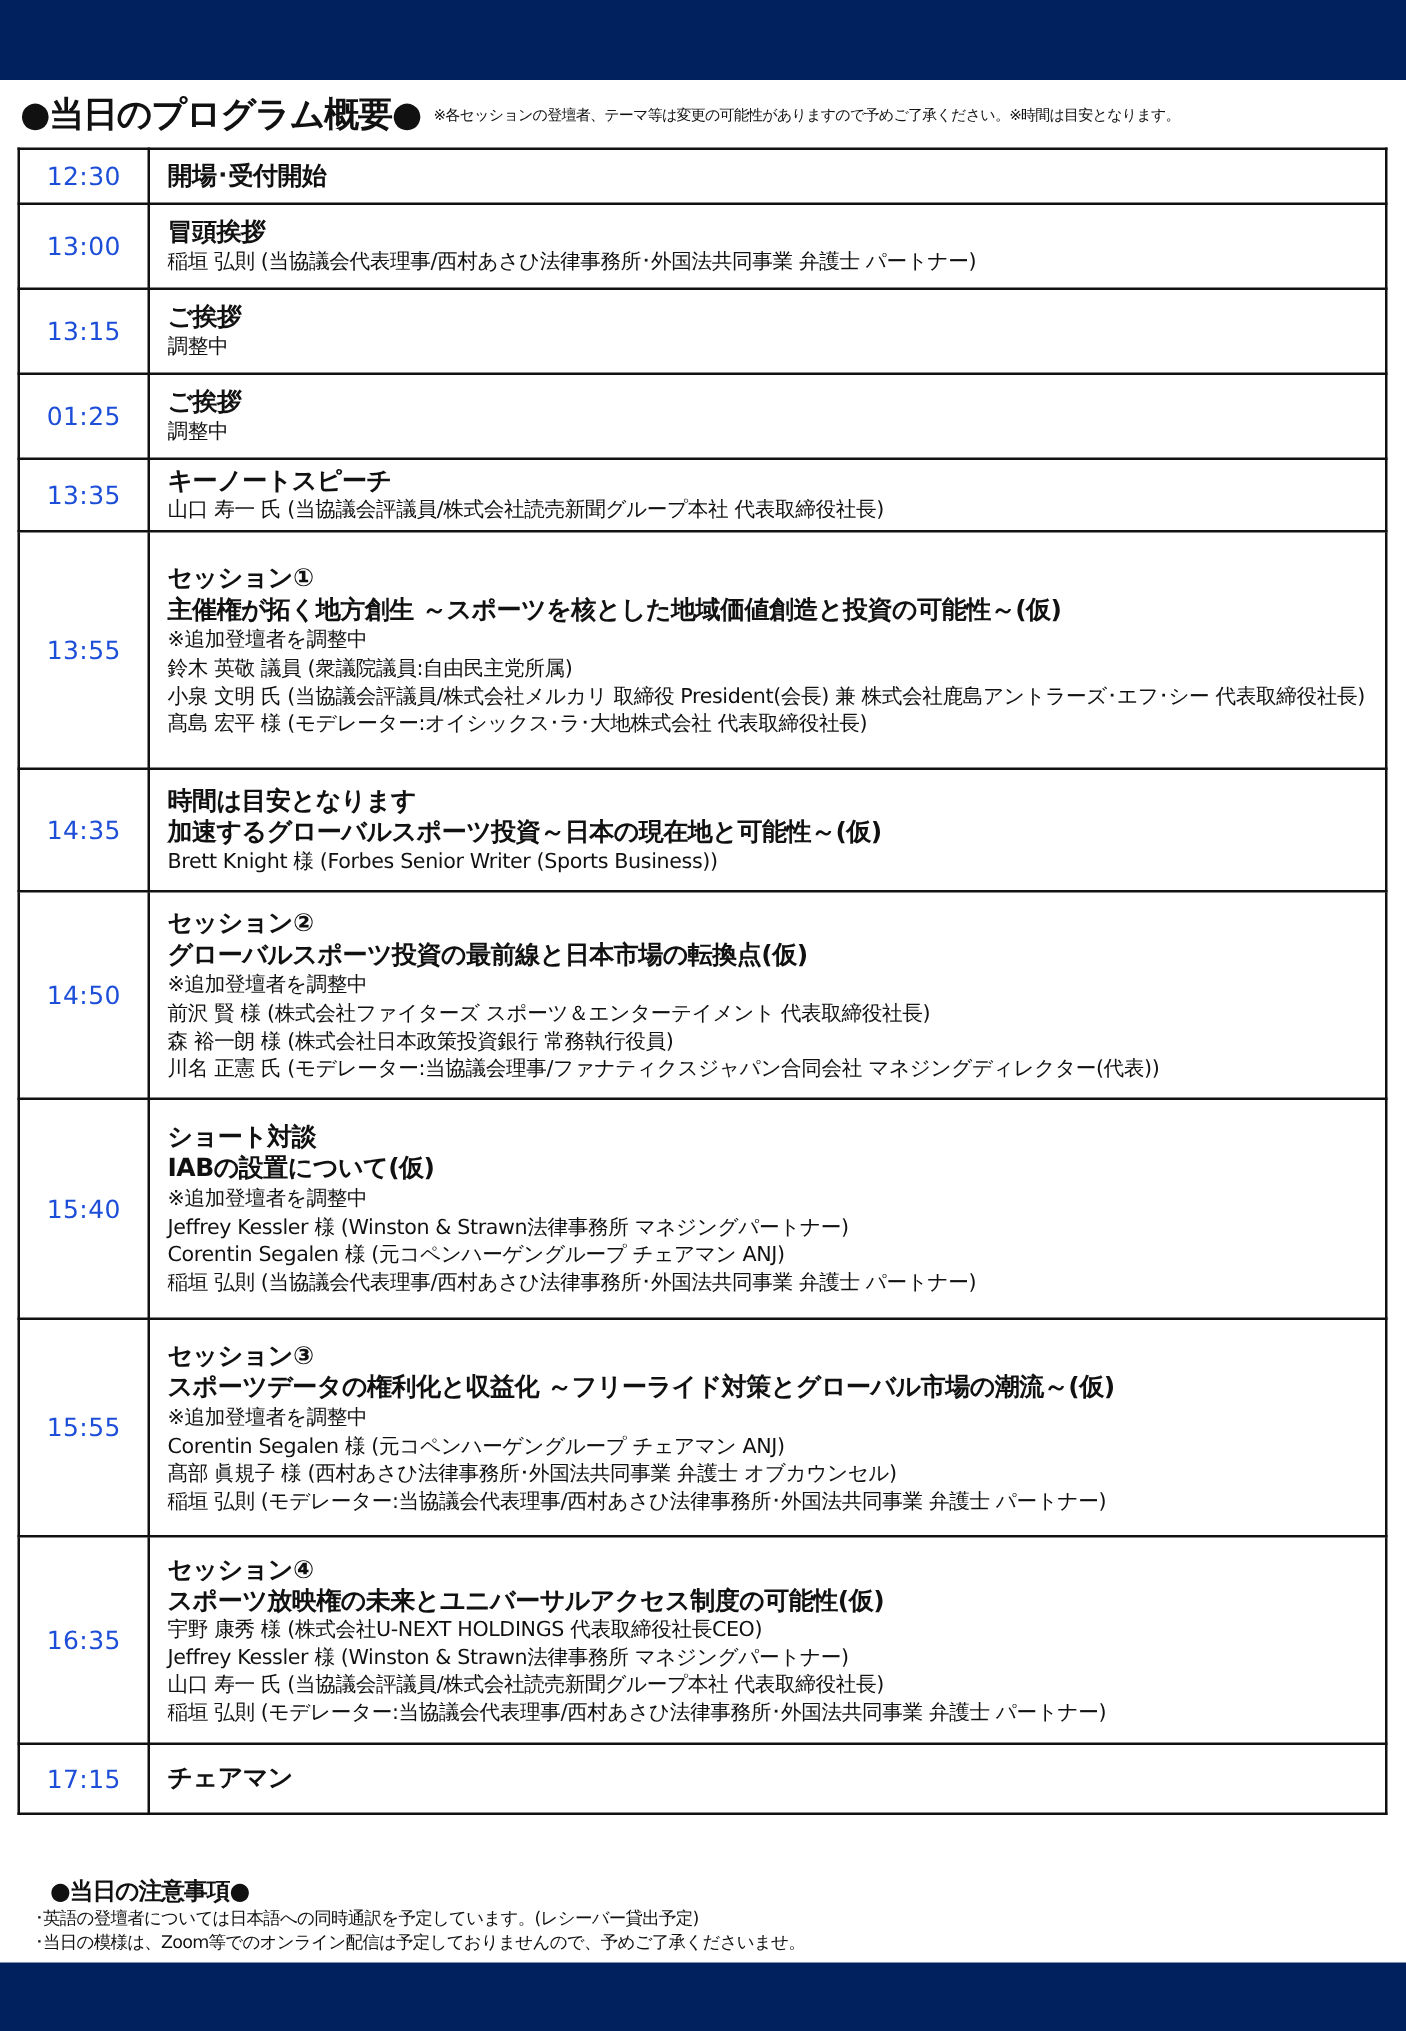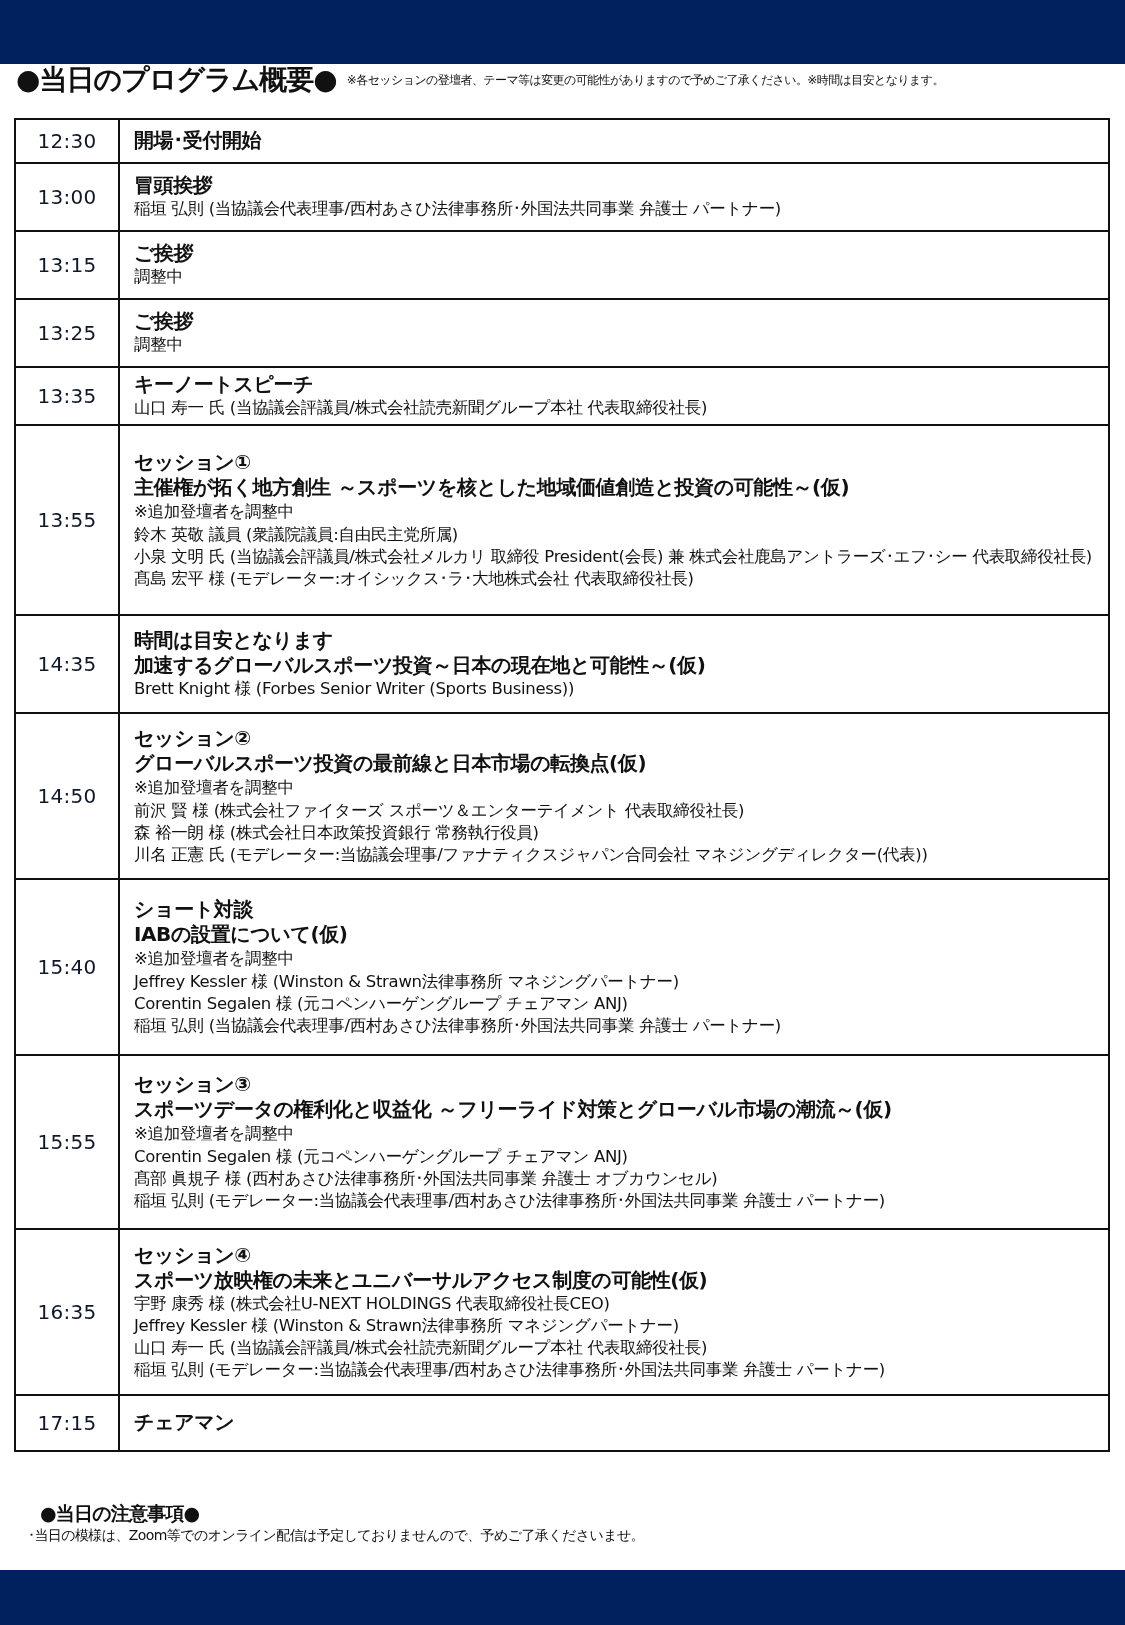--- a/index.html
+++ b/index.html
@@ -4,32 +4,32 @@
 <style>
   html, body { margin: 0; padding: 0; }
   body {
     width: 1125px; height: 1625px; position: relative; overflow: hidden;
     background: #ffffff; color: #111111;
     font-family: "DejaVu Sans", "Liberation Sans", sans-serif;
   }
   .top-bar { position: absolute; left: 0; top: 0; width: 1125px; height: 64px; background: #00215e; }
   .bottom-bar { position: absolute; left: 0; top: 1570px; width: 1125px; height: 55px; background: #00215e; }
   .heading-row {
-    position: absolute; left: 16px; top: 60px; height: 40px;
+    position: absolute; left: 16px; top: 72px; height: 40px;
     display: flex; align-items: center; white-space: nowrap;
   }
   .heading-title { font-size: 28px; font-weight: bold; letter-spacing: -1px; }
   .heading-note { font-size: 12px; margin-left: 10px; letter-spacing: -0.6px; }
   table.program {
     position: absolute; left: 14px; top: 118px; width: 1096px;
     border-collapse: collapse; table-layout: fixed;
   }
   table.program td { border: 2px solid #111111; vertical-align: middle; }
   td.time-cell {
-    width: 100px; text-align: center; font-size: 20px; color: #0f172a;
+    width: 100px; text-align: center; font-size: 20px; color: #1d4ed8;
     font-family: "DejaVu Sans", sans-serif; letter-spacing: 0.3px;
   }
   td.content-cell { padding: 4px 14px 5px 14px; border-radius: 22px; }
   .item-title { font-size: 20px; font-weight: bold; line-height: 25px; letter-spacing: -0.4px; }
   .item-line { font-size: 16.5px; line-height: 22px; letter-spacing: -0.3px; }
   .item-note { font-size: 16.5px; line-height: 24px; letter-spacing: -0.3px; }
   .notice-block { position: absolute; left: 40px; top: 1500px; }
   .notice-title { font-size: 19px; font-weight: bold; line-height: 26px; letter-spacing: -0.8px; }
   .notice-line { font-size: 14px; line-height: 19px; letter-spacing: -0.6px; margin-left: -12px; }
 </style>
@@ -59,21 +59,21 @@
         </td>
       </tr>
       <tr style="height: 68px;">
         <td class="time-cell">13:15</td>
         <td class="content-cell">
           <div class="item-title">ご挨拶</div>
           <div class="item-line">調整中</div>
         </td>
       </tr>
       <tr style="height: 68px;">
-        <td class="time-cell">13:25</td>
+        <td class="time-cell">01:25</td>
         <td class="content-cell">
           <div class="item-title">ご挨拶</div>
           <div class="item-line">調整中</div>
         </td>
       </tr>
       <tr style="height: 56px;">
         <td class="time-cell">13:35</td>
         <td class="content-cell">
           <div class="item-title">キーノートスピーチ</div>
           <div class="item-line">山口 寿一 氏 (当協議会評議員/株式会社読売新聞グループ本社 代表取締役社長)</div>
@@ -146,16 +146,17 @@
         <td class="time-cell">17:15</td>
         <td class="content-cell">
           <div class="item-title">チェアマン</div>
         </td>
       </tr>
     </tbody>
 </table>
 
 <div class="notice-block">
   <div class="notice-title">●当日の注意事項●</div>
+  <div class="notice-line">･英語の登壇者については日本語への同時通訳を予定しています。(レシーバー貸出予定)</div>
   <div class="notice-line">･当日の模様は、Zoom等でのオンライン配信は予定しておりませんので、予めご了承くださいませ。</div>
 </div>
 
 <div class="bottom-bar"></div>
 
 </body></html>

